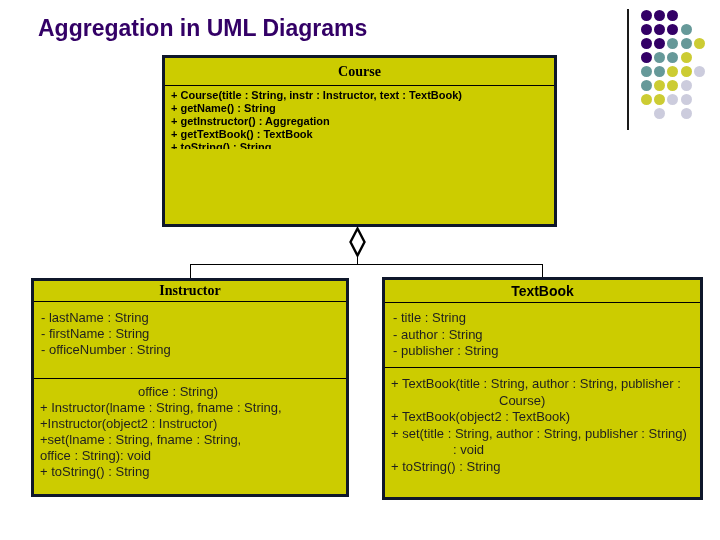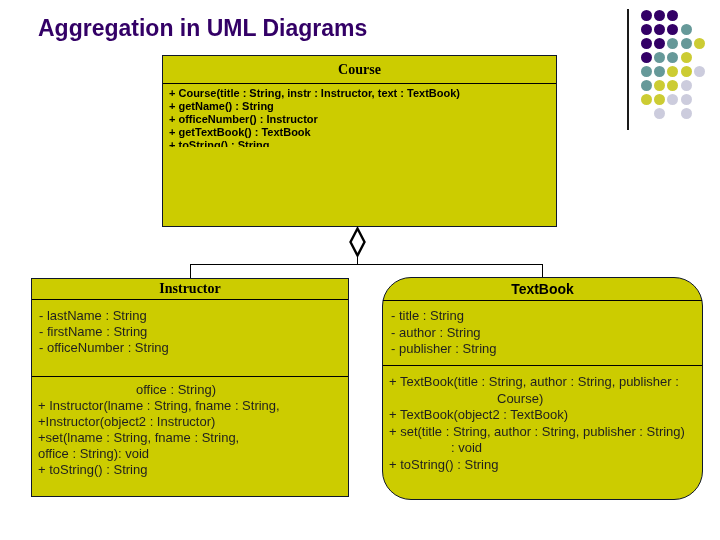--- a/index.html
+++ b/index.html
@@ -11,21 +11,21 @@
     position:absolute;left:38px;top:15px;
     font-size:23px;font-weight:bold;color:#330066;
     font-family:"Liberation Sans",sans-serif;white-space:nowrap;
   }
   
   .deco-line{position:absolute;left:627px;top:9px;width:2px;height:121px;background:#1a1a1a;}
   .dot{position:absolute;width:11px;height:11px;border-radius:50%;}
   
   .class-box{
     position:absolute;box-sizing:border-box;
-    background:#cccc00;border:1px solid #0f172a;color:#000;
+    background:#cccc00;border:3px solid #0f172a;color:#000;
   }
   .box-title{
     box-sizing:border-box;border-bottom:1px solid #000;
     text-align:center;font-weight:bold;overflow:hidden;
   }
   .serif-title{font-family:"Liberation Serif",serif;font-size:14px;}
   .sans-title{font-family:"Liberation Sans",sans-serif;font-size:14px;}
   .compartment{box-sizing:border-box;overflow:hidden;}
   .attrs{border-bottom:1px solid #000;}
   .line{white-space:nowrap;}
@@ -37,21 +37,21 @@
   #course-box .compartment .line{font-size:11px;font-weight:bold;line-height:13px;}
   #course-box .attrs .line{line-height:14px;}
   
   #instructor-box{left:31px;top:278px;width:318px;height:219px;}
   #instructor-box .box-title{height:21px;line-height:20px;}
   #instructor-box .attrs{height:77px;padding:8px 0 0 7px;}
   #instructor-box .methods{height:118px;padding:5px 0 0 6px;}
   #instructor-box .compartment .line{font-size:13px;line-height:16px;color:#1f1f1f;}
   #instructor-box .methods .line.indent-a{padding-left:98px;}
   
-  #textbook-box{left:382px;top:277px;width:321px;height:223px;border-radius:29px;}
+  #textbook-box{left:382px;top:277px;width:321px;height:223px;}
   #textbook-box .box-title{height:23px;line-height:22px;}
   #textbook-box .attrs{height:65px;padding:7px 0 0 8px;}
   #textbook-box .methods{height:132px;padding:8px 0 0 6px;}
   #textbook-box .compartment .line{font-size:13px;line-height:16.5px;color:#1f1f1f;}
   #textbook-box .methods .line.indent-b{padding-left:108px;}
   #textbook-box .methods .line.indent-c{padding-left:62px;}
   
   #connector-svg{position:absolute;left:0;top:0;pointer-events:none;}
 </style>
 </head>
@@ -92,21 +92,21 @@
     <div class="dot" style="left: 680.5px; top: 93.5px; background: rgb(204, 204, 221);"></div>
     <div class="dot" style="left: 653.5px; top: 107.5px; background: rgb(204, 204, 221);"></div>
     <div class="dot" style="left: 680.5px; top: 107.5px; background: rgb(204, 204, 221);"></div>
   </div>
 
 <div class="class-box" id="course-box">
   <div class="box-title serif-title">Course</div>
   <div class="compartment methods">
     <div class="line">+ Course(title : String, instr : Instructor, text : TextBook)</div>
     <div class="line">+ getName() : String</div>
-    <div class="line">+ officeNumber() : Instructor</div>
+    <div class="line">+ getInstructor() : Aggregation</div>
     <div class="line">+ getTextBook() : TextBook</div>
     <div class="line">+ toString() : String</div>
   </div>
 </div>
 
 <svg id="connector-svg" width="720" height="540" viewBox="0 0 720 540" shape-rendering="crispEdges">
   <polygon points="357.5,228.5 364.5,242 357.5,255.5 350.5,242" fill="#ffffff" stroke="#000000" stroke-width="2.4" shape-rendering="auto"></polygon>
   <line x1="357.5" y1="255.5" x2="357.5" y2="264.5" stroke="#000" stroke-width="1.4"></line>
   <line x1="190" y1="264.5" x2="542" y2="264.5" stroke="#000" stroke-width="1.4"></line>
   <line x1="190.5" y1="264" x2="190.5" y2="278" stroke="#000" stroke-width="1.4"></line>

